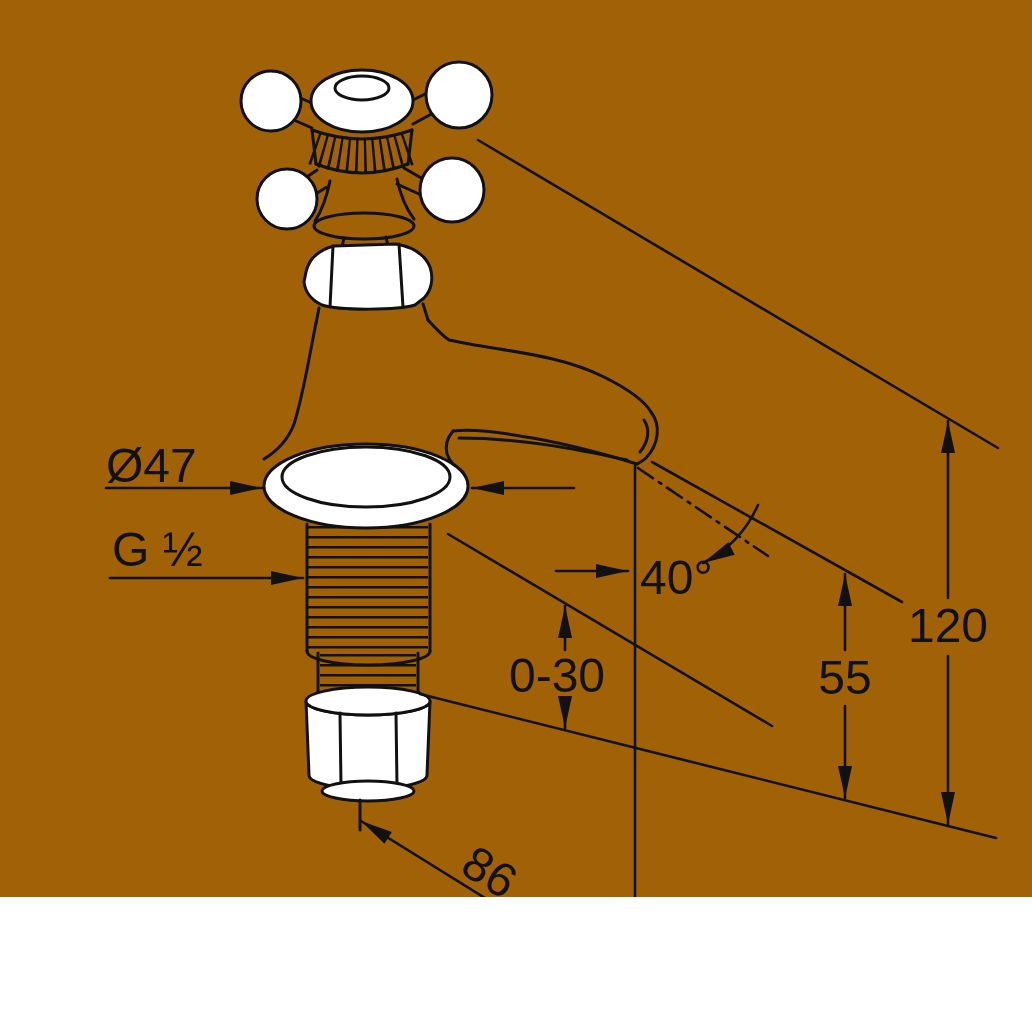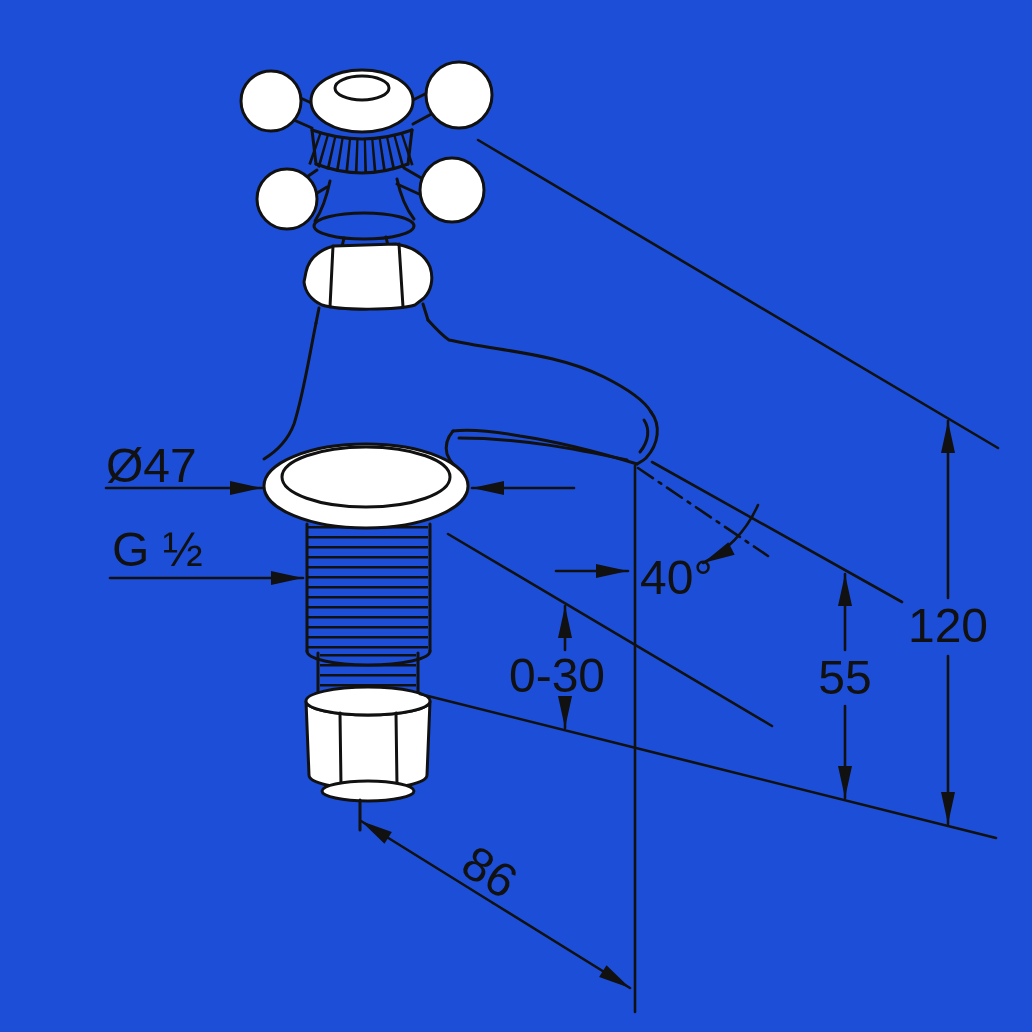--- a/index.html
+++ b/index.html
@@ -1,16 +1,16 @@
 <!DOCTYPE html>
 <html><head>
 <meta charset="utf-8">
 <style>
   html,body{margin:0;padding:0;background:#fff;}
-  .stage{width:1032px;height:1032px;background:#1d4ed8;position:relative;overflow:hidden;text-align:center;}
+  .stage{width:1032px;height:897px;background:#a16207;position:relative;overflow:hidden;text-align:center;}
   svg{display:block;}
   text{font-family:"Liberation Sans","DejaVu Sans",sans-serif;font-size:48px;fill:#111;}
   .ln{stroke:#111;stroke-width:2.6;fill:none;stroke-linecap:round;}
   .fat{stroke:#111;stroke-width:3;fill:none;stroke-linecap:round;}
   .wht{stroke:#111;stroke-width:3;fill:#fff;}
 </style>
 </head>
 <body>
 
 <div class="stage">

